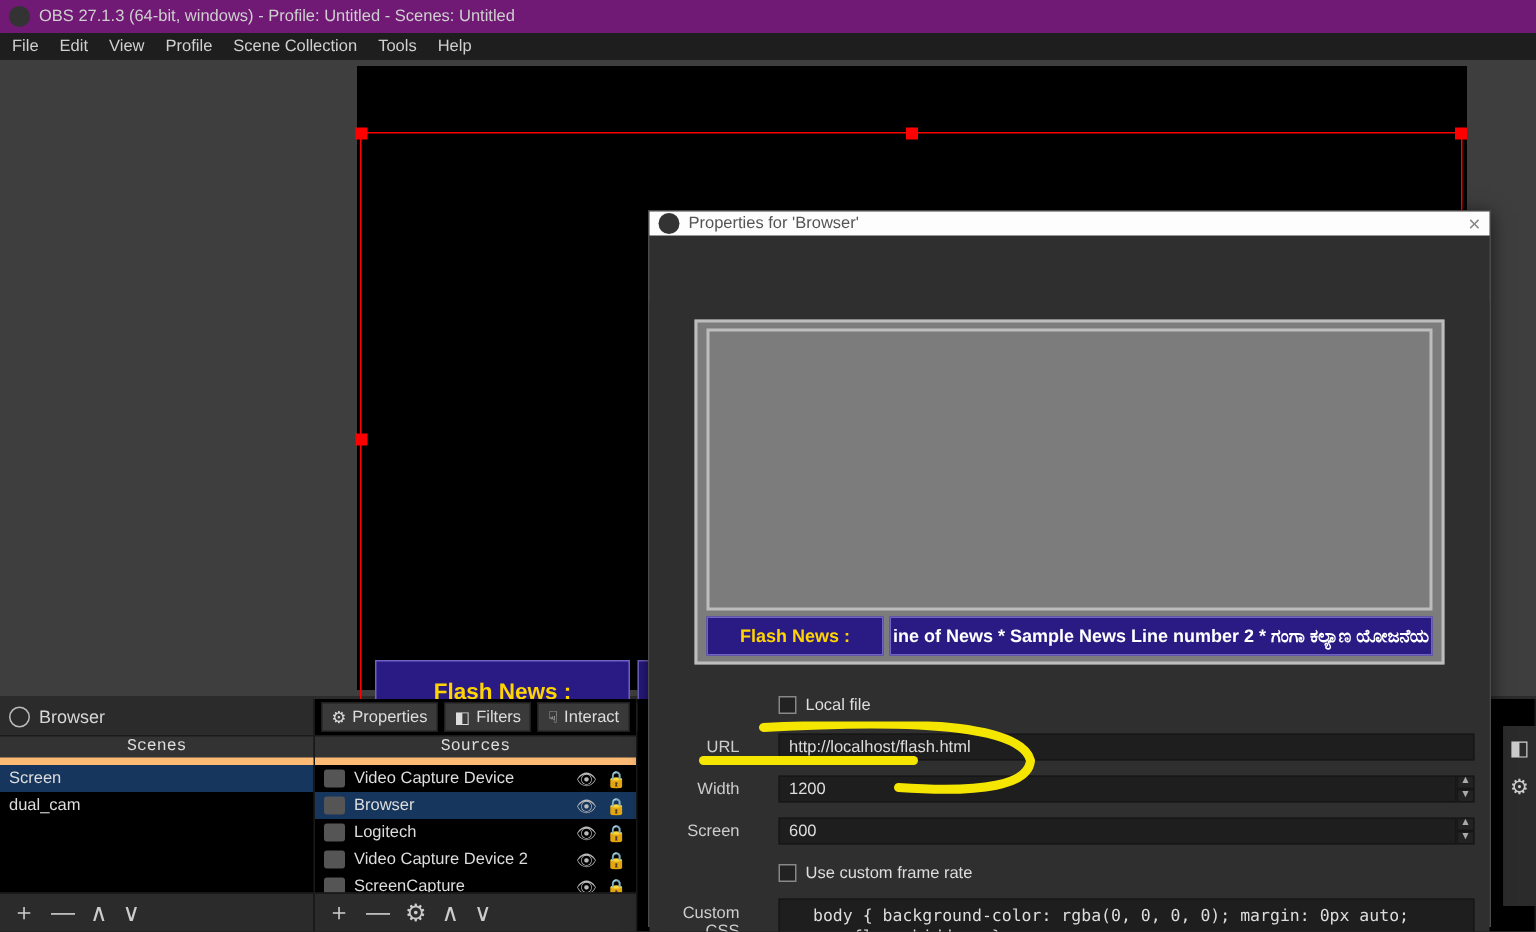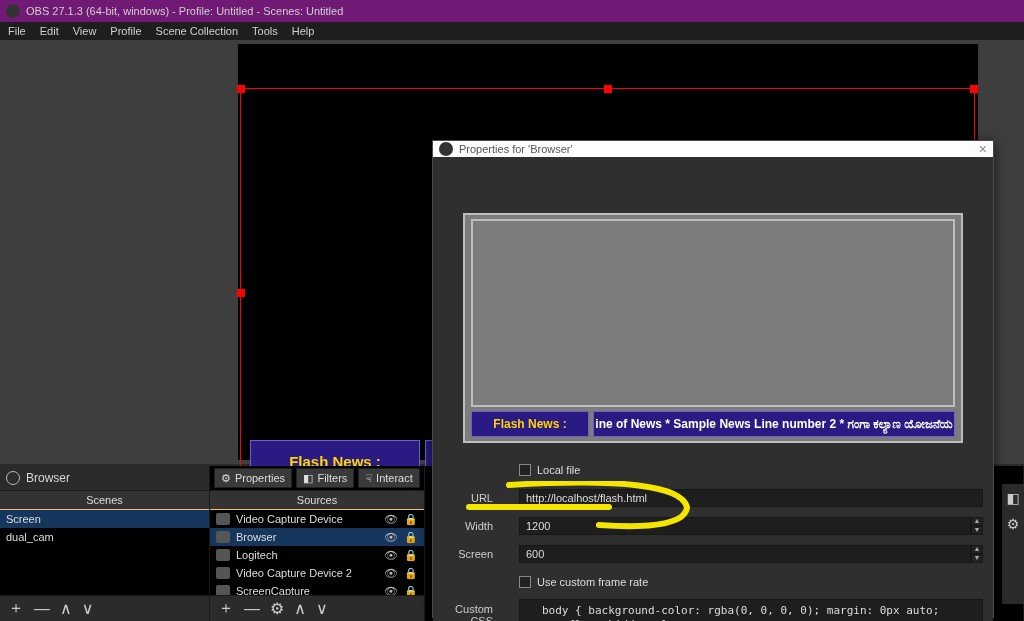--- a/index.html
+++ b/index.html
@@ -39,21 +39,21 @@
   .panel.sources { width:215px; }
   .panel.rest { flex:1; }
   .breadcrumb-row { height:24px; background:#2b2b2b; display:flex; align-items:center; padding:0 6px; gap:6px; }
   .globe-ic { width:14px; height:14px; border:1px solid #bbb; border-radius:50%; }
   .breadcrumb-text { color:#d6d6d6; font-size:12px; }
 
   .toolbar-row { height:24px; display:flex; gap:4px; align-items:center; padding:0 4px;}
   .tool-btn { background:#3a3a3a; border:1px solid #1f1f1f; height:20px; padding:0 6px; display:flex; align-items:center; gap:4px; font-size:11px; color:#ddd; }
   .tool-btn .ic { font-size:11px; }
 
-  .panel-header { height:20px; background:#333; display:flex; align-items:center; justify-content:center; font-size:11px; color:#ddd; border-top:1px solid #1a1a1a; border-bottom:1px solid #fdba74;}
+  .panel-header { height:20px; background:#333; display:flex; align-items:center; justify-content:center; font-size:11px; color:#ddd; border-top:1px solid #1a1a1a; border-bottom:5px solid #fdba74;font-family:Liberation Mono, monospace;}
   .panel-list { flex:1; overflow:hidden; }
   .list-item { height:18px; display:flex; align-items:center; padding:0 6px; font-size:11px; color:#ddd; gap:6px;}
   .list-item.selected { background:#17365d; }
   .src-ic { width:14px; height:12px; background:#555; border-radius:2px; display:inline-block;}
   .vis-ic, .lock-ic { width:14px; color:#bbb; font-size:11px; text-align:center;}
   .list-spacer { flex:1; }
 
   .panel-footer { height:26px; background:#2b2b2b; display:flex; align-items:center; gap:10px; padding:0 8px; color:#ccc; font-size:16px; border-top:1px solid #1a1a1a;}
   .panel-footer span { cursor:default; }
 

